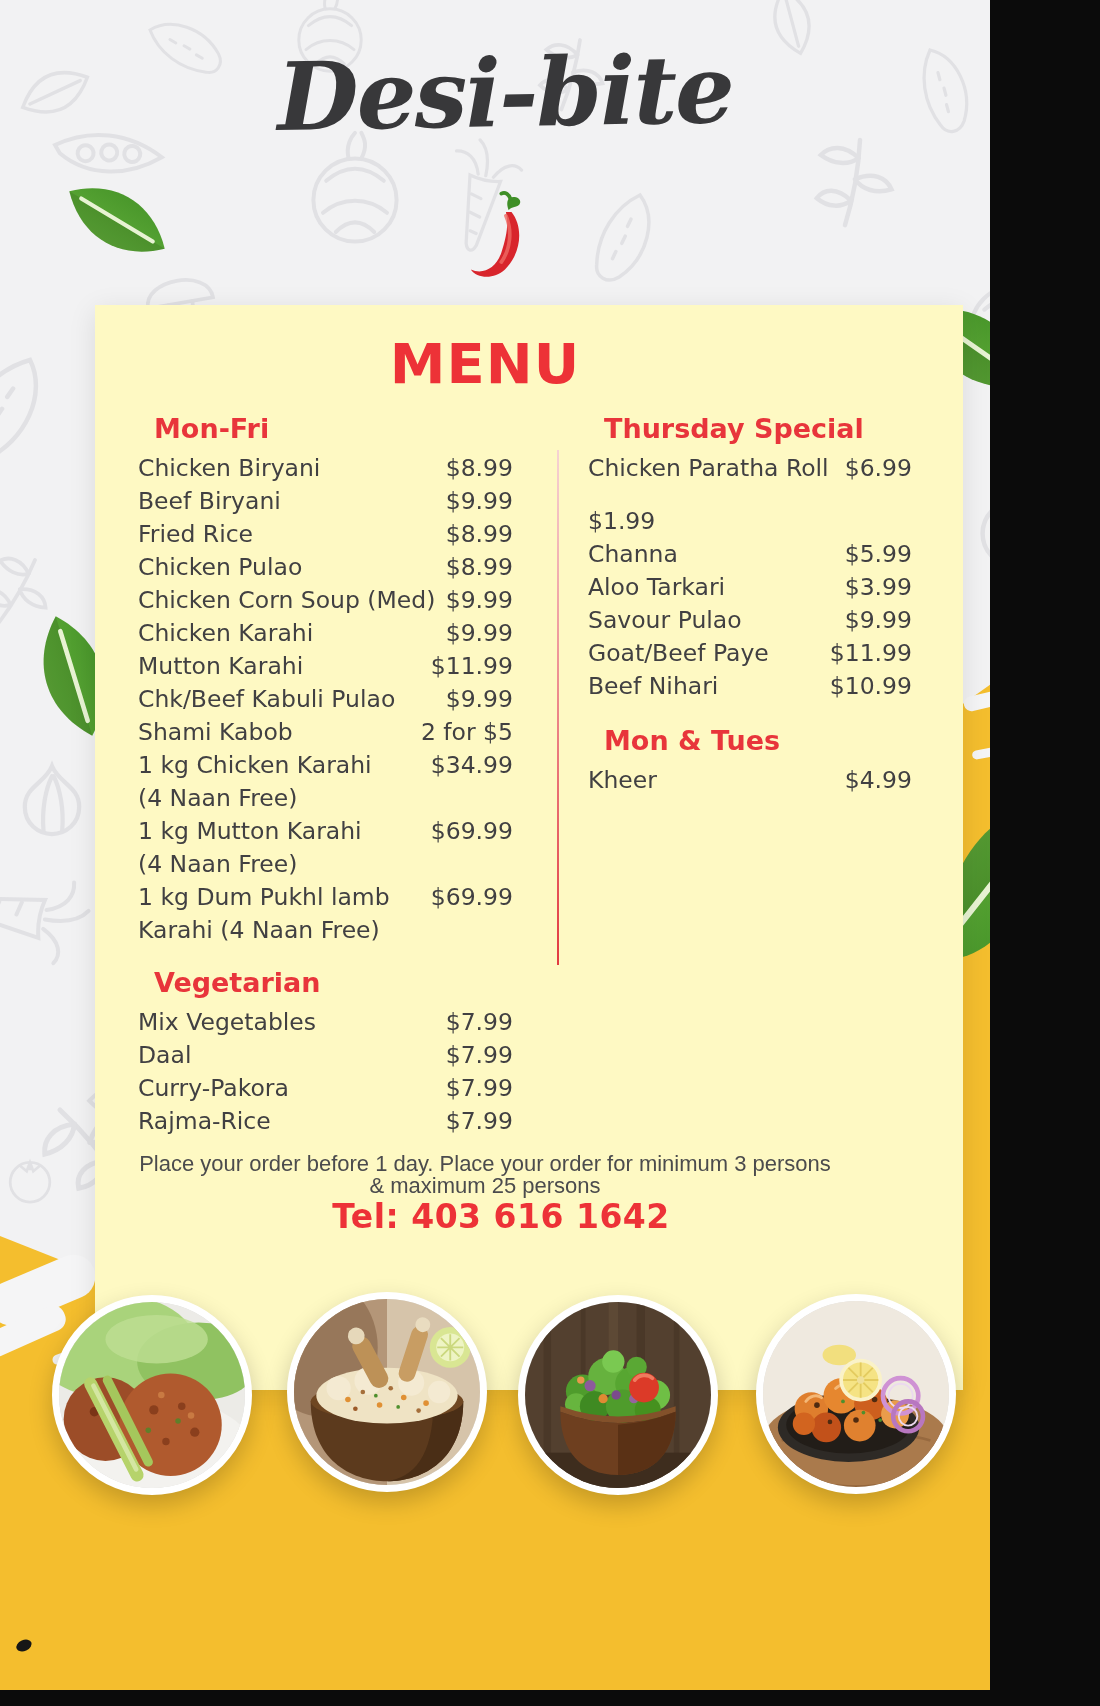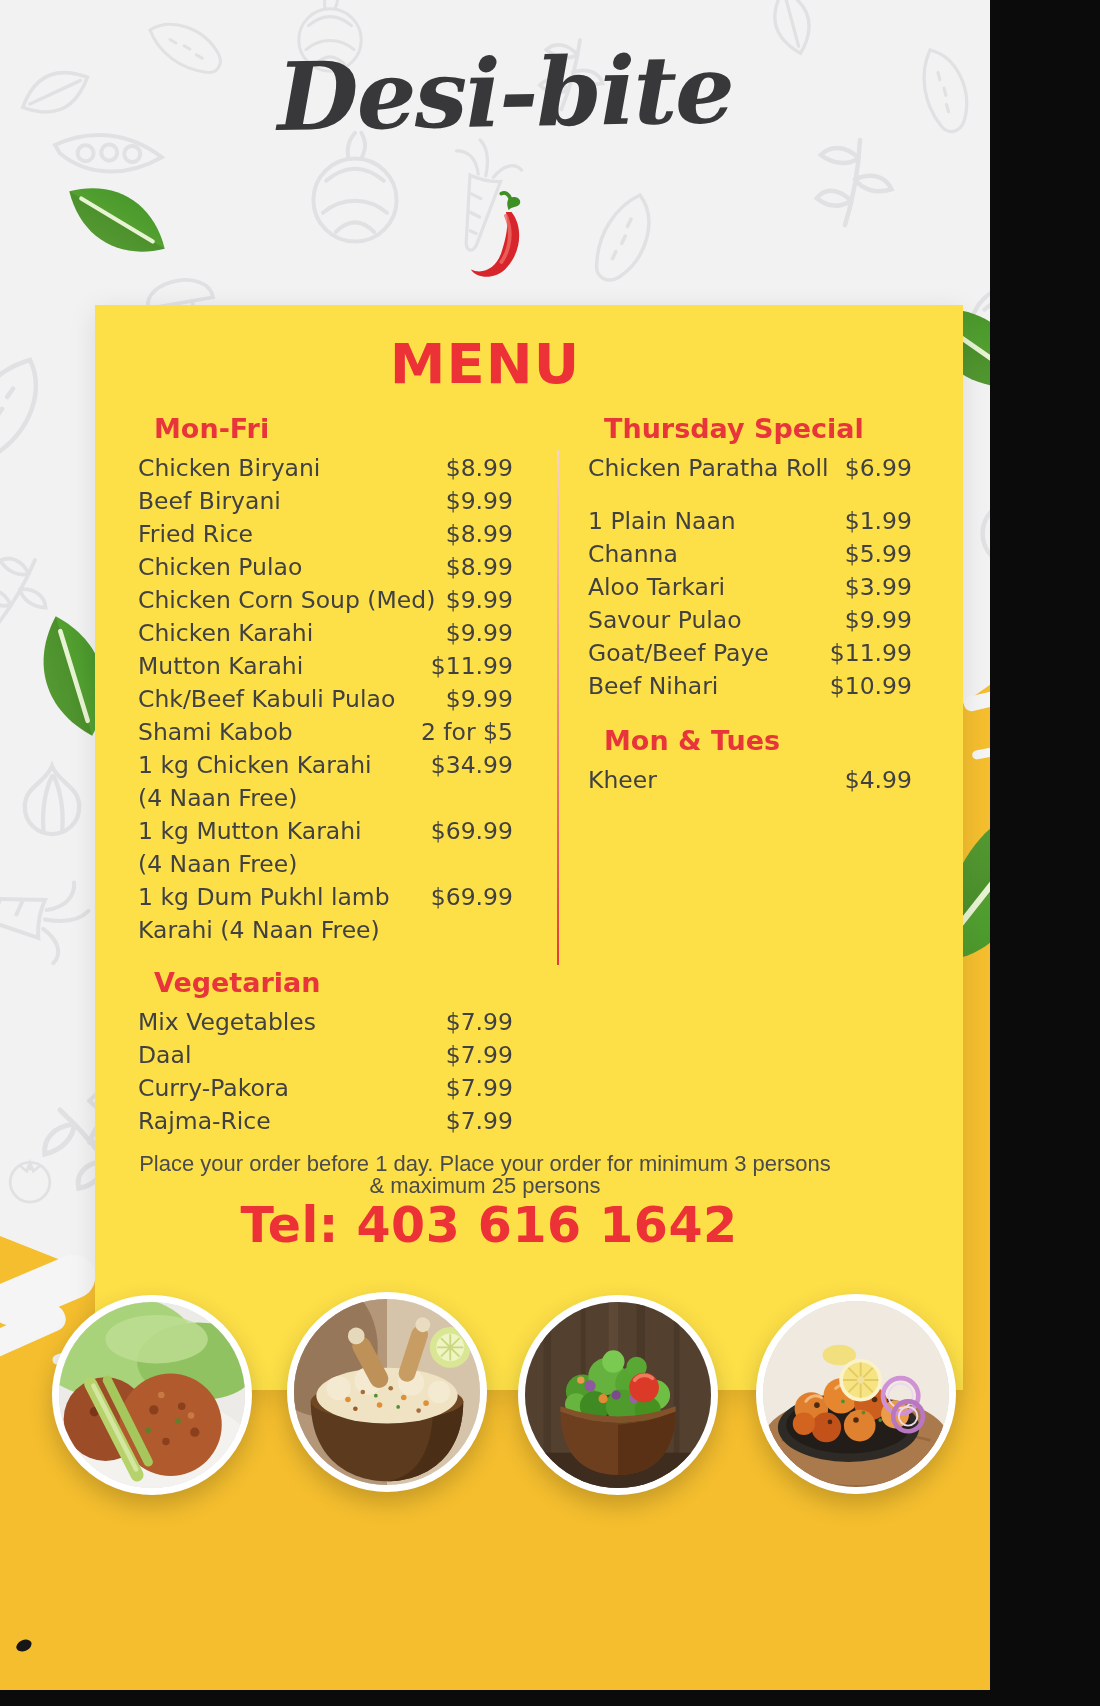--- a/index.html
+++ b/index.html
@@ -46,21 +46,21 @@
   }
   .chili{position:absolute;left:468px;top:190px;width:74px;height:96px;z-index:2;}
   .leaf{position:absolute;z-index:3;}
   .leaf.l1{left:76px;top:170px;width:82px;height:100px;transform:rotate(-104deg);}
   .leaf.l2{left:28px;top:616px;width:92px;height:120px;transform:rotate(-62deg);}
   .leaf.l3{left:928px;top:296px;width:96px;height:104px;transform:rotate(-100deg);}
   .leaf.l4{left:942px;top:798px;width:100px;height:172px;transform:rotate(8deg);}
   
   .card{
     position:absolute;left:95px;top:305px;width:868px;height:1085px;
-    background:#fde047;z-index:4;box-shadow:0 6px 26px rgba(0,0,0,0.10);
+    background:#fef9c3;z-index:4;box-shadow:0 6px 26px rgba(0,0,0,0.10);
   }
   .menu-title{
     position:absolute;left:0;top:26px;width:780px;text-align:center;
     font-size:56px;font-weight:bold;color:#ed3237;letter-spacing:1px;
   }
   .col-left{position:absolute;left:43px;top:108px;width:375px;}
   .col-right{position:absolute;left:493px;top:108px;width:324px;}
   .section-heading{
     font-size:27px;font-weight:bold;color:#e8353b;margin:0 0 7px 16px;line-height:32px;
   }
@@ -75,22 +75,22 @@
   .divider{
     position:absolute;left:462px;top:145px;width:2px;height:515px;
     background:linear-gradient(#f6d3d3,#e23b41);
   }
   .note{
     position:absolute;left:0;top:848px;width:780px;text-align:center;
     font-family:"Liberation Sans",sans-serif;
     font-size:22px;line-height:22px;color:#4b4b4d;
   }
   .phone{
-    position:absolute;left:4px;top:892px;width:780px;text-align:center;
-    font-size:49px;font-weight:bold;color:#ed3237;letter-spacing:0.5px;
+    position:absolute;left:16px;top:892px;width:780px;text-align:center;
+    font-size:33px;font-weight:bold;color:#ed3237;letter-spacing:0.5px;
   }
   
   .photo{
     position:absolute;width:186px;height:186px;border-radius:50%;
     border:7px solid #ffffff;overflow:hidden;z-index:6;
     box-shadow:0 10px 24px rgba(0,0,0,0.20);background:#ddd;
   }
   .photo svg{display:block;}
   .photo.p1{left:52px;top:1295px;}
   .photo.p2{left:287px;top:1292px;}
@@ -340,23 +340,20 @@
               <div class="item-name">
                 <div>Chicken Paratha Roll</div>
               </div>
               <div class="item-price">$6.99</div>
             </div>
           </div>
       </div>
       <div class="gap20">
         <div class="items gap15">
             <div class="item-row">
-              <div class="item-name">
-                <div>1 Plain Naan</div>
-              </div>
               <div class="item-price">$1.99</div>
             </div>
             <div class="item-row">
               <div class="item-name">
                 <div>Channa</div>
               </div>
               <div class="item-price">$5.99</div>
             </div>
             <div class="item-row">
               <div class="item-name">

